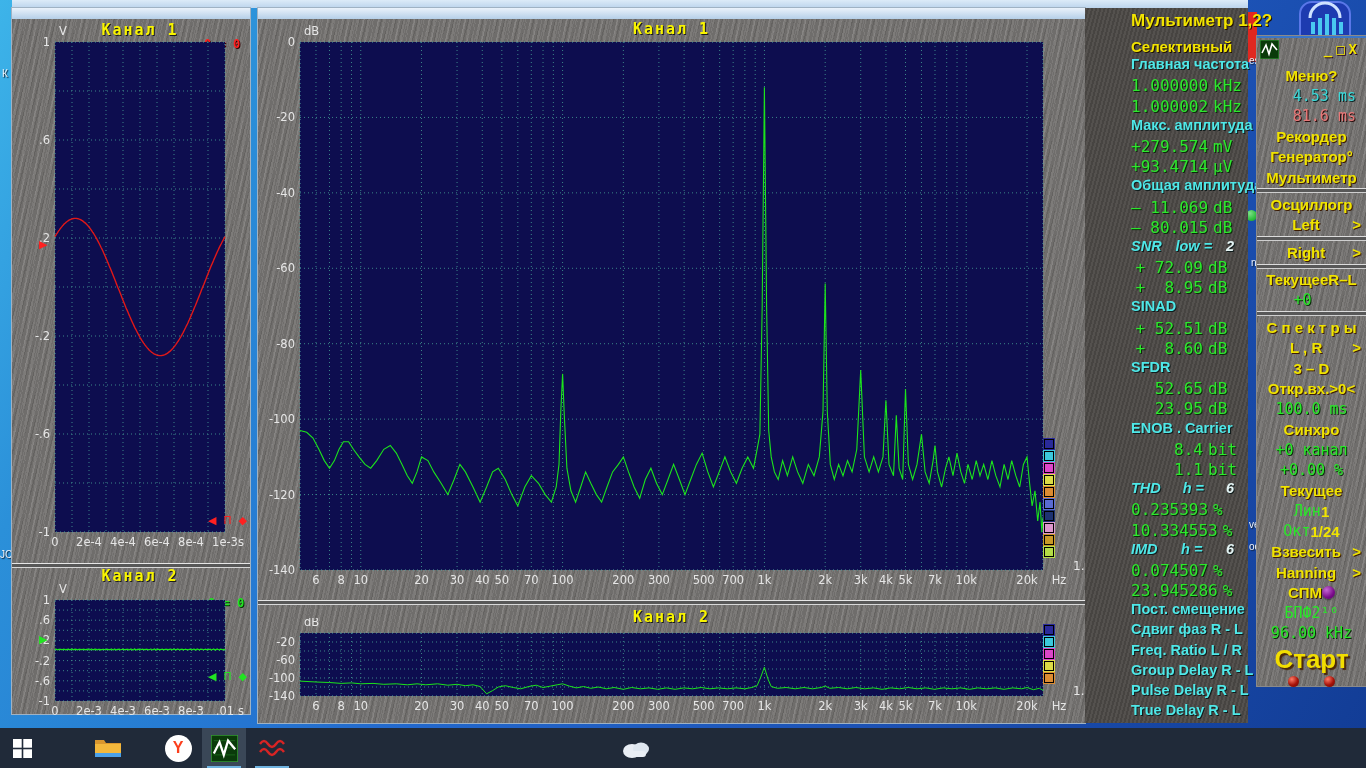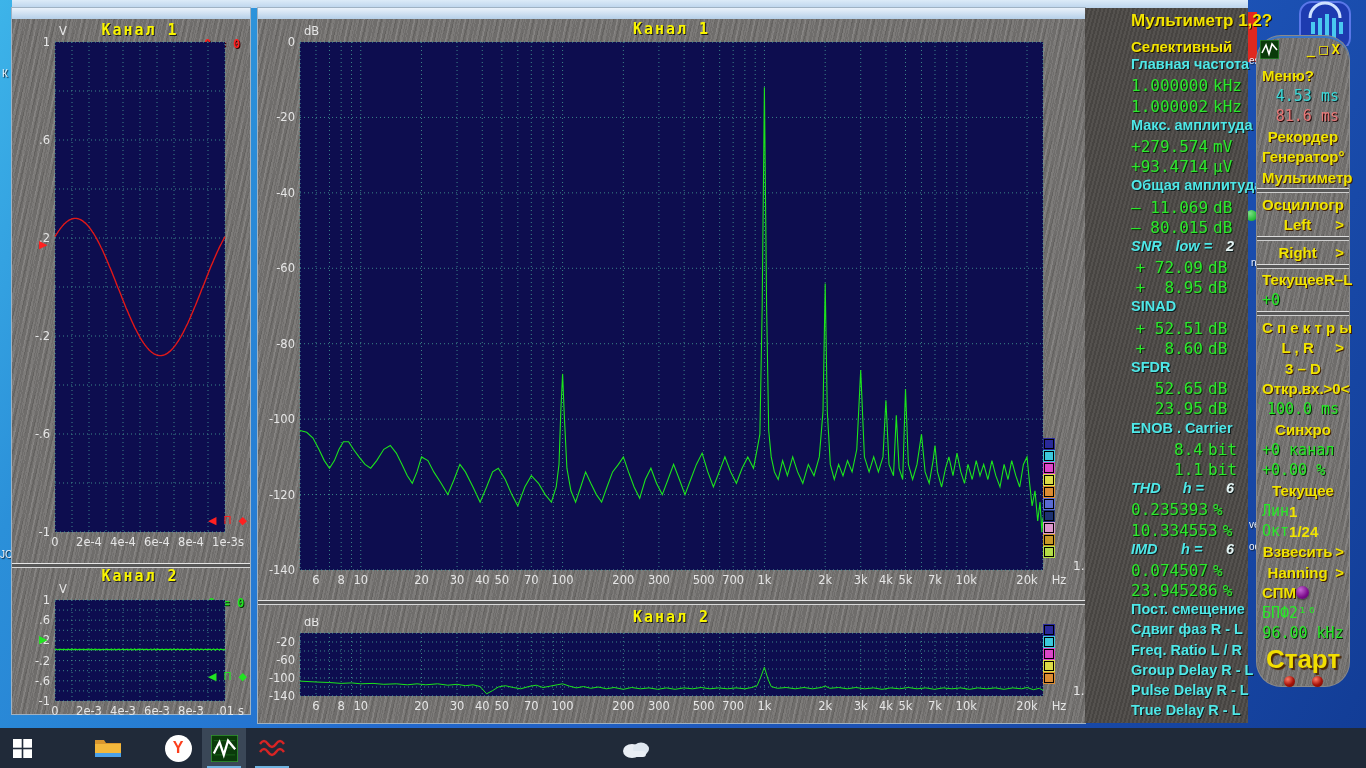--- a/index.html
+++ b/index.html
@@ -15,21 +15,21 @@
   .desk-icon{left:1296px;top:0px;width:58px;height:46px;}
   
   .metal{background:#767472;background-image:
      repeating-linear-gradient(105deg,rgba(255,255,255,.08) 0 1px,rgba(0,0,0,0) 1px 3px,rgba(0,0,0,.10) 3px 4px,rgba(0,0,0,0) 4px 7px),
      repeating-linear-gradient(100deg,rgba(255,255,255,.05) 0 2px,rgba(0,0,0,.06) 2px 5px);}
   .win{box-shadow:0 0 0 1px #9fb2c4;}
   #scopeWin{left:12px;top:8px;width:238px;height:706px;}
   #specWin{left:258px;top:8px;width:827px;height:715px;}
   #mmPanel{left:1085px;top:8px;width:163px;height:715px;background:#4d4a47;
      background-image:repeating-linear-gradient(105deg,rgba(255,255,255,.04) 0 2px,rgba(0,0,0,.08) 2px 4px);}
-  #ctlPanel{left:1257px;top:36px;width:92px;height:648px;border-top:2px solid #3a76c8;box-shadow:0 0 0 1px #8a8a8a;border-radius:24px;}
+  #ctlPanel{left:1257px;top:36px;width:109px;height:648px;border-top:2px solid #3a76c8;box-shadow:0 0 0 1px #8a8a8a;}
   .tstrip{left:0;top:0;right:0;height:11px;background:linear-gradient(#eaf2fb,#b5cfe8);}
   .wsep{left:0;right:0;height:3px;background:#585858;border-top:1px solid #e6e6e6;border-bottom:1px solid #d8d8d8;}
   .ptitle{font:bold 15px "DejaVu Sans Mono",monospace;color:#f8f400;letter-spacing:2px;text-shadow:1px 1px 0 #1d1d1d;text-align:center;}
   svg text.tick{font:11.5px "DejaVu Sans",sans-serif;fill:#e6e6e6;}
   svg line.grid{stroke:#3e8c8c;stroke-dasharray:1 3;opacity:.95;}
   svg rect.pborder{stroke:#4ea0a0;stroke-dasharray:1 3;fill:none;}
   .mkred{font:bold 12px "DejaVu Sans Mono",monospace;color:#ff2020;text-shadow:1px 1px 0 #300;}
   .mkgrn{font:bold 12px "DejaVu Sans Mono",monospace;color:#22e422;text-shadow:1px 1px 0 #030;}
   .trired{color:#ff2020;font-size:11px;}
   .trigrn{color:#22e422;font-size:11px;}
@@ -51,21 +51,21 @@
      background:radial-gradient(circle at 35% 30%,#c468d4,#7a0b8a 60%,#520566);box-shadow:0 1px 2px #0008;}
   
   .ctlbar{left:0;top:0;right:0;height:26px;display:flex;align-items:center;}
   .ctlbtns{position:absolute;right:5px;top:3px;font:bold 14px "DejaVu Sans Mono",monospace;color:#f2e400;text-shadow:1px 1px 0 #202;letter-spacing:4px;}
   .crow{height:20.4px;line-height:20.4px;display:flex;align-items:center;padding:0 5px;white-space:pre;}
   .crow .t{flex:1;text-align:center;}
   .cy{font:bold 15px "Liberation Sans",sans-serif;color:#f0e400;text-shadow:1px 1px 0 #3c1c04;}
   .cg{font:15px "DejaVu Sans Mono",monospace;color:#28e828;text-shadow:1px 1px 0 #0a2a0a;}
   .cc{font:15px "DejaVu Sans Mono",monospace;color:#3cd8d8;text-shadow:1px 1px 0 #0a2424;}
   .cr{font:15px "DejaVu Sans Mono",monospace;color:#e87878;text-shadow:1px 1px 0 #2a0a0a;}
-  .crow.between{justify-content:flex-start;}
+  .crow.between{justify-content:center;}
   .crow.right{justify-content:flex-end;padding-right:10px;}
   .crow .arrow{color:#f0e400;font-weight:bold;margin-left:2px;}
   .crow .mix-g{color:#28e828;font:15px "DejaVu Sans Mono",monospace;}
   .crow .mix-y{color:#f0e400;font:bold 15px "Liberation Sans",sans-serif;}
   .csep{height:3px;margin:1px 0;background:#585858;border-top:1px solid #dcdcdc;border-bottom:1px solid #cfcfcf;}
   .cstart{height:32px;line-height:32px;text-align:center;font:bold 26px "Liberation Sans",sans-serif;
      color:#f2de00;text-shadow:2px 2px 1px #4a2808;}
   .cleds{height:16px;display:flex;justify-content:space-around;padding:0 18px;}
   .rled{width:11px;height:11px;border-radius:50%;background:radial-gradient(circle at 35% 30%,#ff7a66,#a51208 55%,#660a04);}
   

